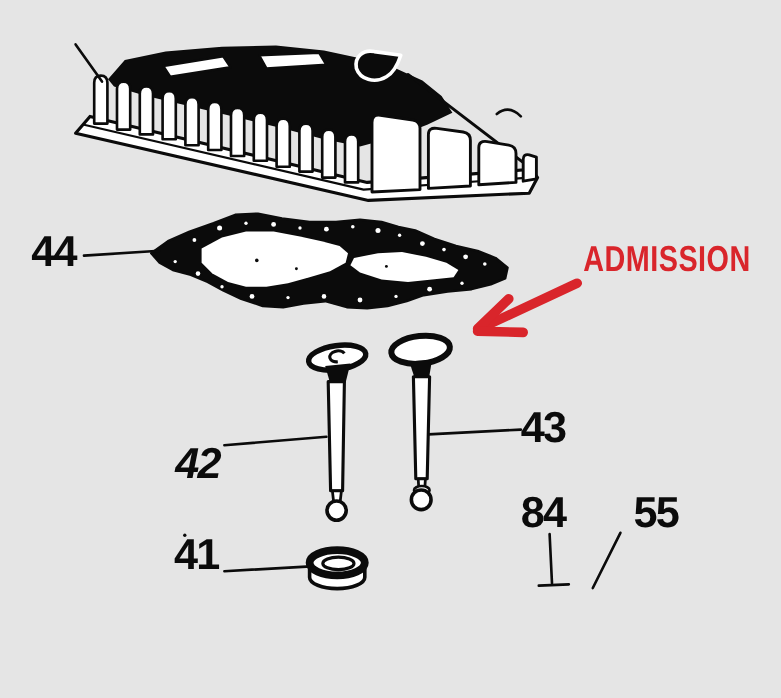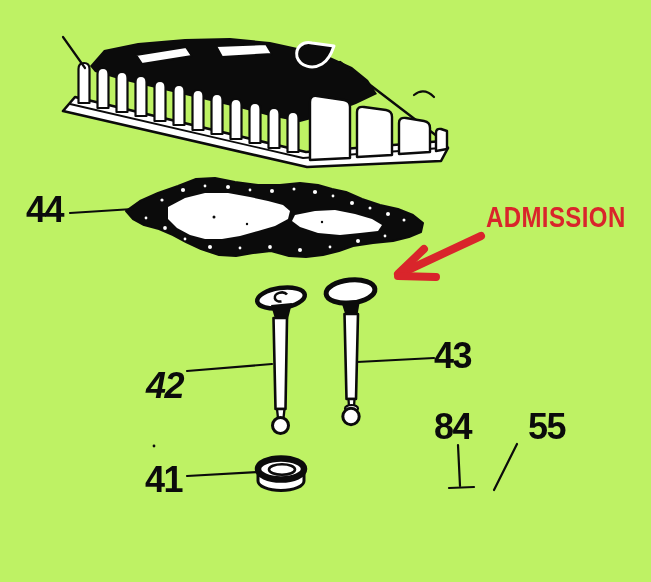--- a/index.html
+++ b/index.html
@@ -1,33 +1,33 @@
 <!DOCTYPE html>
 <html style="--accent: #d9252b;"><head>
 <meta charset="utf-8">
 <style>
   html,body{margin:0;padding:0;background:#fff;}
   .canvas{
-    position:relative;width:651px;height:582px;background:#bef264;
+    position:relative;width:651px;height:582px;background:#e5e5e5;
     font-family:"Liberation Sans",sans-serif;overflow:hidden;
   }
   .canvas svg{position:absolute;left:0;top:0;}
   .part-label{
     position:absolute;font-weight:700;font-size:36px;line-height:1;
     letter-spacing:-1.5px;color:#0b0b0b;white-space:nowrap;user-select:none;
   }
   .annotation-text{
     position:absolute;left:486px;top:202px;font-weight:700;font-size:30px;
     line-height:1;color:var(--accent,#d9252b);transform:scaleX(0.8);
     transform-origin:0 0;white-space:nowrap;letter-spacing:0.5px;
   }
   #l44{left:26px;top:192px;}
   #l42{left:146px;top:368px;font-style:italic;}
   #l43{left:434px;top:338px;}
-  #l41{left:145px;top:462px;}
+  #l41{left:145px;top:444px;}
   #l54{left:434px;top:409px;}
   #l55{left:528px;top:409px;}
   .k{stroke:#0b0b0b;}
   .red{stroke:var(--accent,#d9252b);}
 </style>
 </head>
 <body>
 
 <div class="canvas">
 

